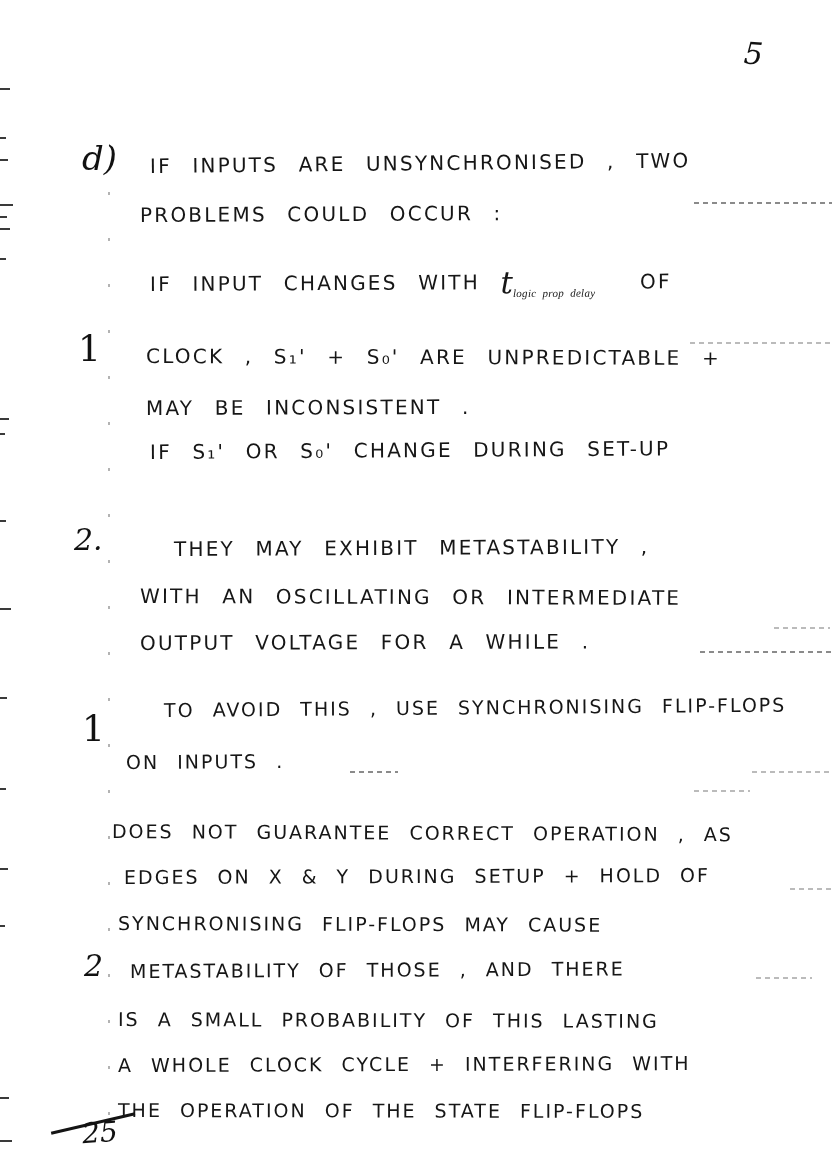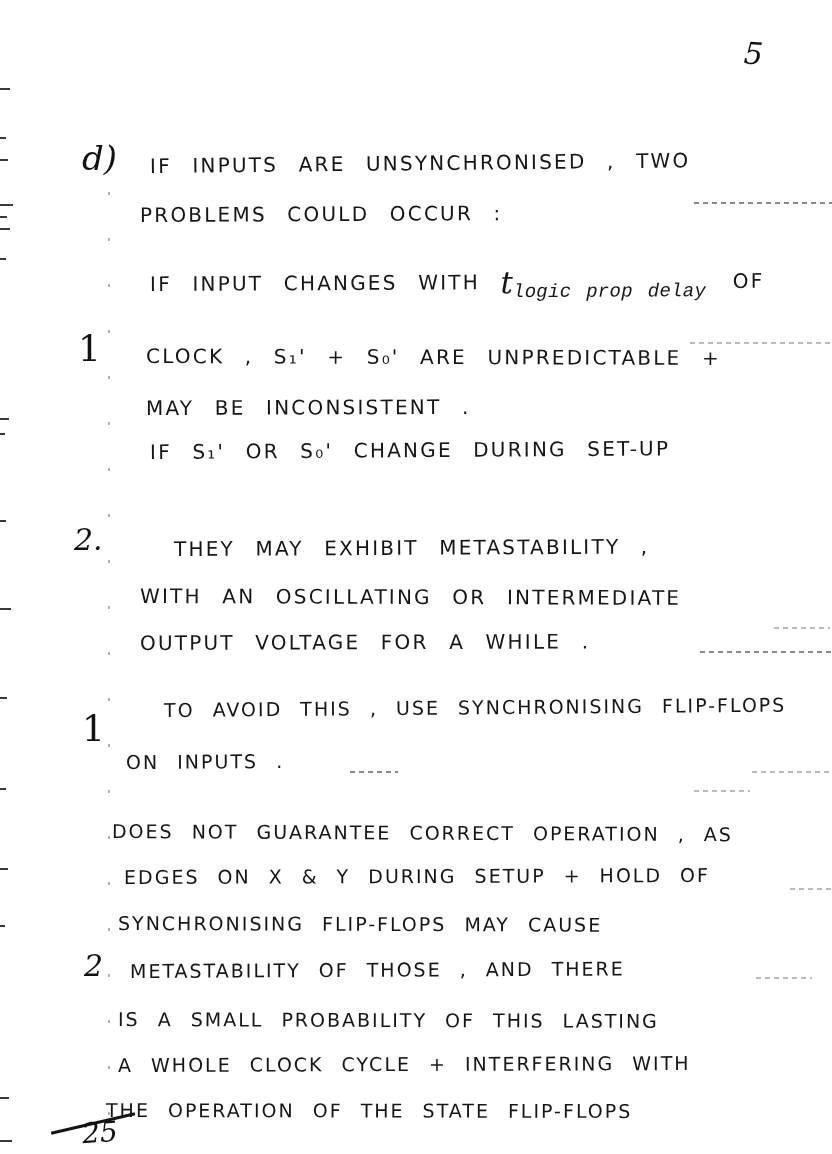--- a/index.html
+++ b/index.html
@@ -21,21 +21,21 @@
     position:absolute;font-family:"DejaVu Serif",serif;font-style:italic;
     font-size:30px;color:#111;
   }
   .margin-mark.stroke{font-size:36px;font-style:normal;letter-spacing:-2px;}
   .page-number{
     position:absolute;left:744px;top:36px;font-family:"DejaVu Serif",serif;
     font-style:italic;font-size:30px;color:#111;transform:rotate(4deg);
   }
   .t-big{font-family:"DejaVu Serif",serif;font-style:italic;font-size:31px;
     letter-spacing:0;line-height:20px;vertical-align:-4px;}
-  .t-sub{font-family:Liberation Mono, monospace;font-style:italic;font-size:19px;
+  .t-sub{font-family:Liberation Serif, serif;font-style:italic;font-size:11px;
     letter-spacing:.3px;word-spacing:3px;position:relative;top:8px;}
   .dot-rule{
     position:absolute;left:108px;top:192px;width:2px;height:956px;
     background:repeating-linear-gradient(180deg,#9a9a9a 0 3px,transparent 3px 46px);
     opacity:.75;
   }
   .tick{position:absolute;left:0;height:2px;background:#3a3a3a;}
   .dash{
     position:absolute;height:2px;opacity:.65;
     background:repeating-linear-gradient(90deg,#4c4c4c 0 5px,transparent 5px 9px);
@@ -93,37 +93,37 @@
   <div class="margin-mark" style="left:74px;top:522px;">2.</div>
   <div class="margin-mark stroke" style="left:82px;top:708px;">1</div>
   <div class="margin-mark" style="left:84px;top:948px;">2</div>
 
   <div class="hw" style="left:150px;top:154px;transform:rotate(-0.6deg);">IF INPUTS ARE UNSYNCHRONISED , TWO</div>
   <div class="hw" style="left:140px;top:203px;transform:rotate(-0.3deg);">PROBLEMS COULD OCCUR :</div>
 
   <div class="hw" style="left:150px;top:272px;transform:rotate(-0.3deg);">
     <span>IF INPUT CHANGES WITH</span>
     <span class="t-big">t</span><span class="t-sub">logic prop delay</span>
-    <span style="margin-left:6px;">OF</span>
+    <span style="margin-left:24px;">OF</span>
   </div>
   <div class="hw" style="left:146px;top:344px;transform:rotate(0.2deg);">CLOCK ,  S₁' + S₀'  ARE UNPREDICTABLE +</div>
   <div class="hw" style="left:146px;top:396px;transform:rotate(-0.2deg);">MAY BE INCONSISTENT .</div>
 
   <div class="hw" style="left:150px;top:440px;transform:rotate(-0.4deg);">IF S₁' OR S₀'  CHANGE DURING SET-UP</div>
   <div class="hw" style="left:174px;top:537px;transform:rotate(-0.3deg);">THEY MAY EXHIBIT METASTABILITY ,</div>
   <div class="hw" style="left:140px;top:584px;transform:rotate(0.2deg);">WITH AN OSCILLATING OR INTERMEDIATE</div>
   <div class="hw" style="left:140px;top:631px;transform:rotate(-0.2deg);">OUTPUT VOLTAGE FOR A WHILE .</div>
 
   <div class="hw small" style="left:164px;top:699px;transform:rotate(-0.5deg);">TO AVOID THIS , USE SYNCHRONISING FLIP-FLOPS</div>
   <div class="hw small" style="left:126px;top:751px;transform:rotate(-0.4deg);">ON INPUTS .</div>
 
   <div class="hw small" style="left:112px;top:820px;transform:rotate(0.3deg);">DOES NOT GUARANTEE CORRECT OPERATION , AS</div>
   <div class="hw small" style="left:124px;top:866px;transform:rotate(-0.2deg);">EDGES ON X &amp; Y  DURING SETUP + HOLD OF</div>
   <div class="hw small" style="left:118px;top:912px;transform:rotate(0.2deg);">SYNCHRONISING FLIP-FLOPS MAY CAUSE</div>
   <div class="hw small" style="left:130px;top:960px;transform:rotate(-0.3deg);">METASTABILITY OF THOSE , AND THERE</div>
   <div class="hw small" style="left:118px;top:1008px;transform:rotate(0.2deg);">IS A SMALL PROBABILITY OF THIS LASTING</div>
   <div class="hw small" style="left:118px;top:1054px;transform:rotate(-0.2deg);">A WHOLE CLOCK CYCLE + INTERFERING WITH</div>
-  <div class="hw small" style="left:106px;top:1099px;transform:rotate(0.1deg);">THE OPERATION OF THE STATE FLIP-FLOPS</div>
+  <div class="hw small" style="left:118px;top:1099px;transform:rotate(0.1deg);">THE OPERATION OF THE STATE FLIP-FLOPS</div>
 
   <div class="score-line"></div>
   <div class="score-value">25</div>
 
 </div>
 
 </body></html>

